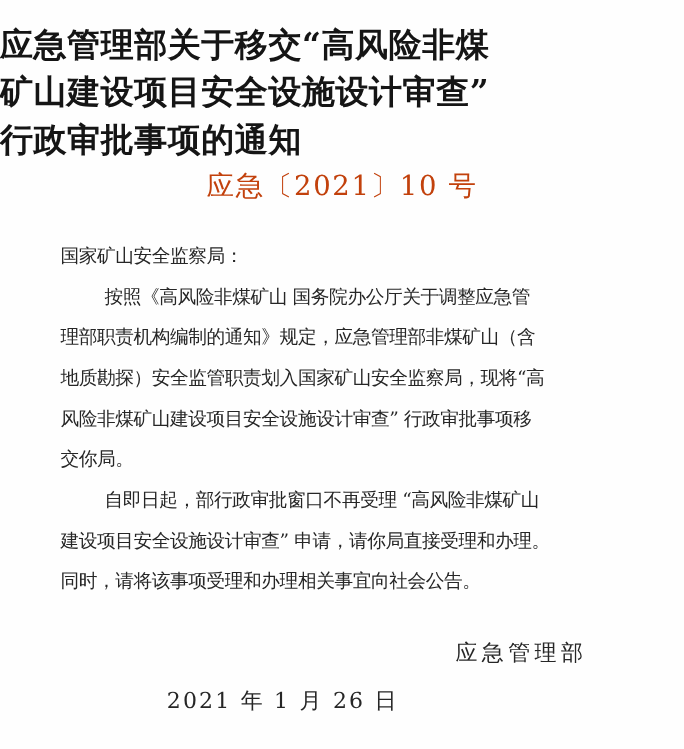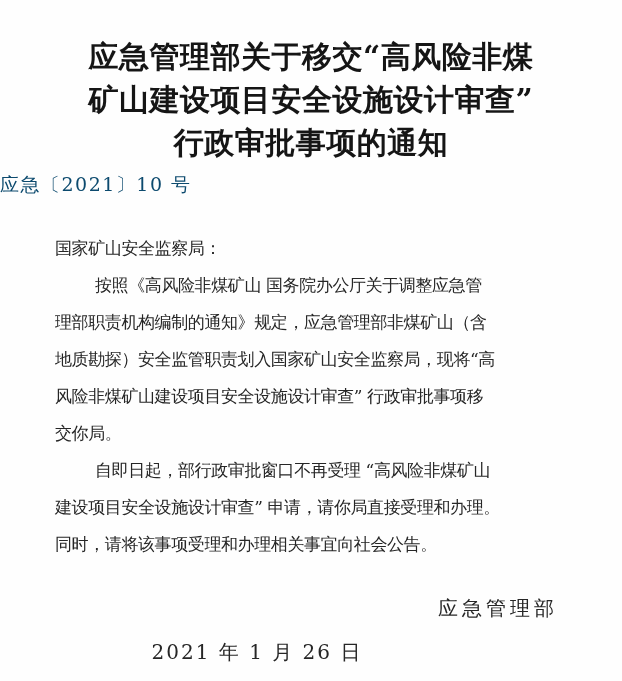--- a/index.html
+++ b/index.html
@@ -14,36 +14,36 @@
     font-family: "DejaVu Serif", "Liberation Serif", serif;
     color: #232323;
   }
   .page {
     width: 622px;
     height: 681px;
     background: #fefefe;
     box-sizing: border-box;
   }
   .title-block {
-    padding-top: 35px;
-    text-align: center;
+    padding-top: 20px;
   }
   .title-line {
     font-size: 30px;
     line-height: 43px;
     font-weight: bold;
     color: #151515;
     white-space: nowrap;
     letter-spacing: 0.5px;
   }
   .doc-number {
     margin-top: 8px;
-    font-size: 19px;
+    text-align: center;
+    font-size: 25px;
     line-height: 24px;
-    color: #0c4a6e;
+    color: #c2410c;
     letter-spacing: 1.5px;
     white-space: nowrap;
   }
   .body-block {
     margin: 34px 46px 0 55px;
     font-size: 17px;
     line-height: 37px;
     color: #262626;
   }
   .body-line {
@@ -53,21 +53,21 @@
   .body-line.indent {
     text-indent: 40px;
   }
   .signature-block {
     font-size: 20px;
     color: #262626;
   }
   .signature-name {
     margin-top: 32px;
     text-align: right;
-    margin-right: 64px;
+    margin-right: 88px;
     letter-spacing: 4px;
     white-space: nowrap;
   }
   .signature-date {
     margin-top: 17px;
     text-align: center;
     margin-right: 108px;
     letter-spacing: 2px;
     white-space: nowrap;
   }

